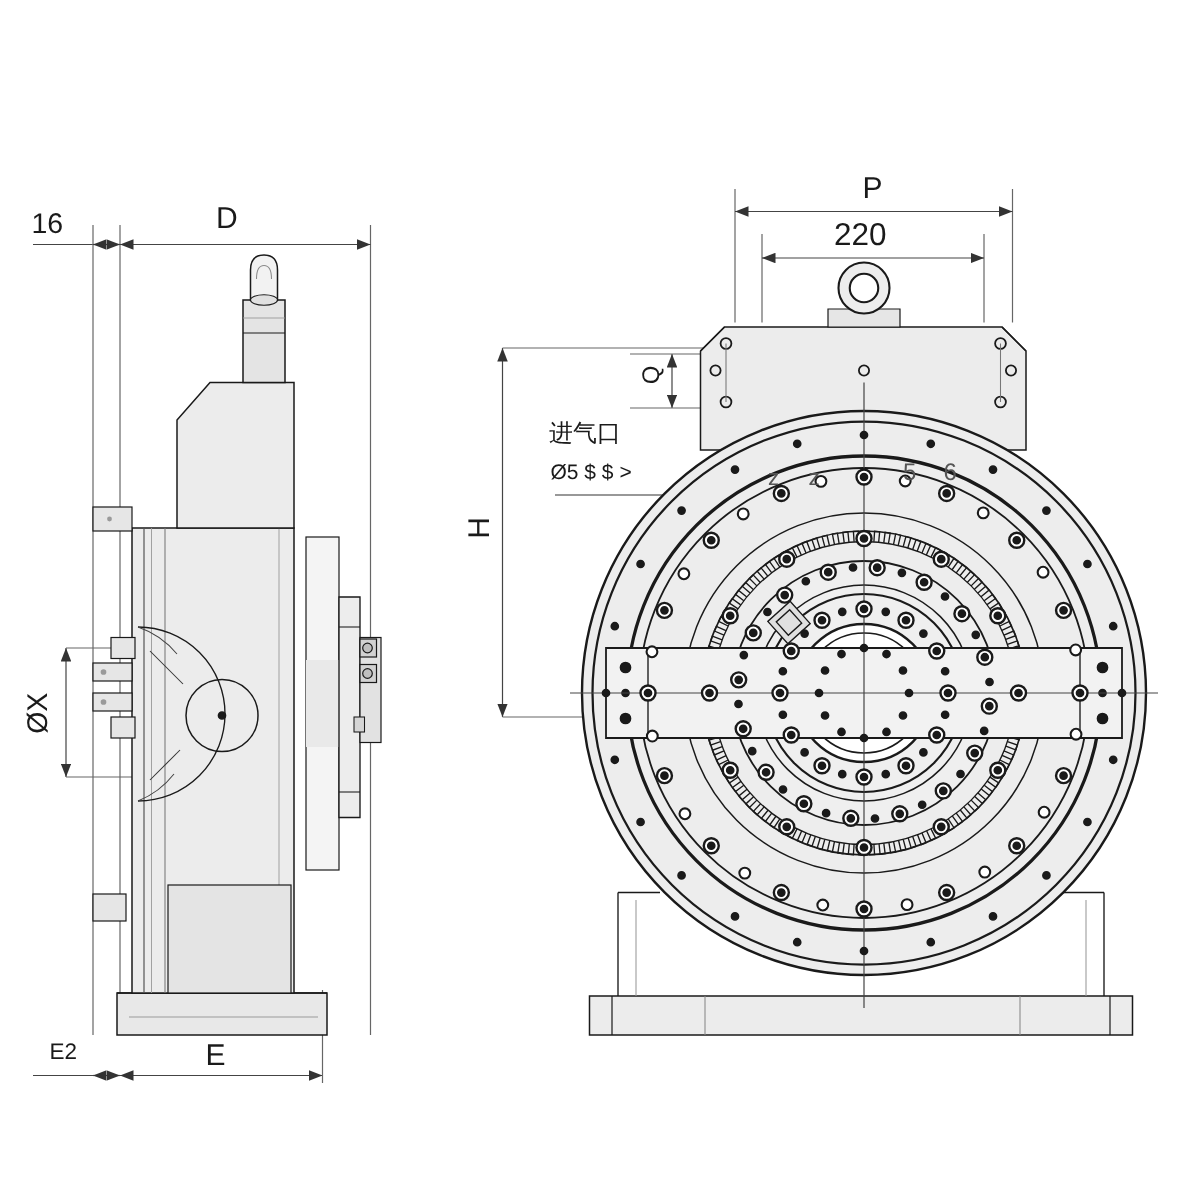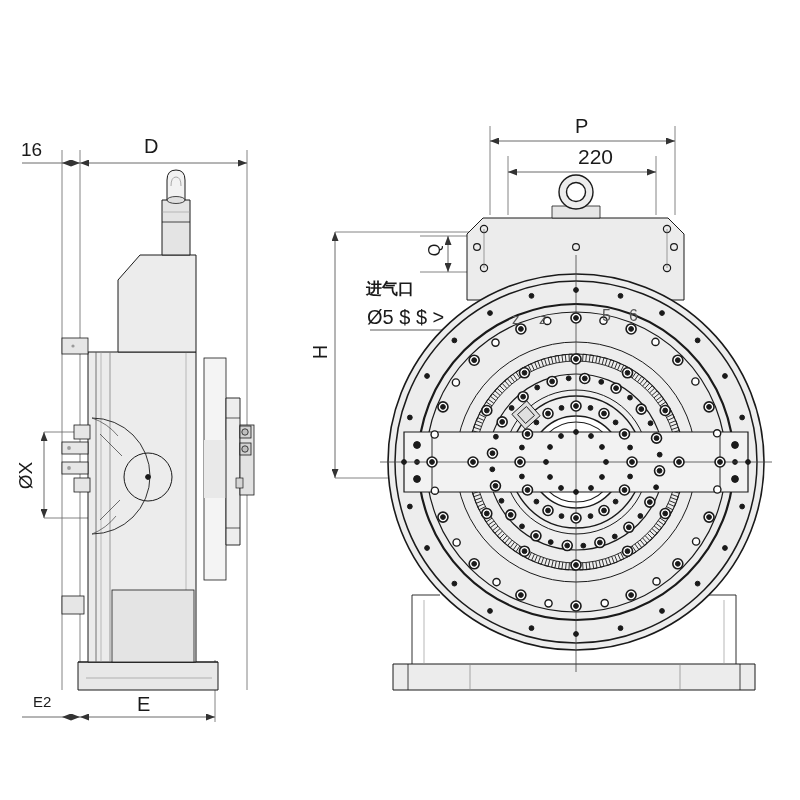--- a/index.html
+++ b/index.html
@@ -23,21 +23,21 @@
     height: 800px;
   }
   .dim-text {
     position: absolute;
     font-family: "Liberation Sans", sans-serif;
     color: #1a1a1a;
     white-space: nowrap;
     line-height: 1;
   }
   .rot90 { transform: rotate(-90deg); transform-origin: center center; }
-  .cjk { font-family: "DejaVu Sans", sans-serif; font-weight: bold; }
+  .cjk { font-family: "DejaVu Sans", sans-serif; }
 </style>
 </head>
 <body>
 
 <div id="sheet">
 
   <svg id="drawing-svg" viewBox="0 0 800 800">
     <defs>
       <marker id="arrEnd" markerWidth="9" markerHeight="7" refX="9" refY="3.5" orient="auto" markerUnits="userSpaceOnUse">
         <path d="M0,0 L9,3.5 L0,7 z" fill="#333"></path>
@@ -520,28 +520,28 @@
   <div class="dim-text" style="left:144px; top:136px; font-size:20px;">D</div>
 
   <div class="dim-text rot90" style="left:12px; top:466px; font-size:19px;">ØX</div>
 
   <div class="dim-text" style="left:33px; top:694px; font-size:15px;">E2</div>
 
   <div class="dim-text" style="left:137px; top:694px; font-size:20px;">E</div>
 
   <div class="dim-text" style="left:575px; top:116px; font-size:20px;">P</div>
 
-  <div class="dim-text" style="left:556px; top:146px; font-size:21px;margin-left:22px;">220</div>
+  <div class="dim-text" style="left:556px; top:146px; font-size:21px;">220</div>
 
   <div class="dim-text rot90" style="left:313px; top:342px; font-size:20px;">H</div>
 
   <div class="dim-text rot90" style="left:429px; top:242px; font-size:16px;">Q</div>
 
   <div class="dim-text cjk" style="left:366px; top:281px; font-size:16px;">进气口</div>
 
-  <div class="dim-text" style="left:367px; top:307px; font-size:20px;">Ø5  $  $   &gt;</div>
+  <div class="dim-text" style="left:367px; top:307px; font-size:14px;">Ø5  $  $   &gt;</div>
 
   <div class="dim-text" style="left:512px; top:311px; font-size:15px; color:#555;">z</div>
   <div class="dim-text" style="left:539px; top:311px; font-size:15px; color:#555;">z</div>
   <div class="dim-text" style="left:602px; top:308px; font-size:16px; color:#555;">5</div>
   <div class="dim-text" style="left:629px; top:308px; font-size:16px; color:#555;">6</div>
 
 </div>
 
 </body></html>

